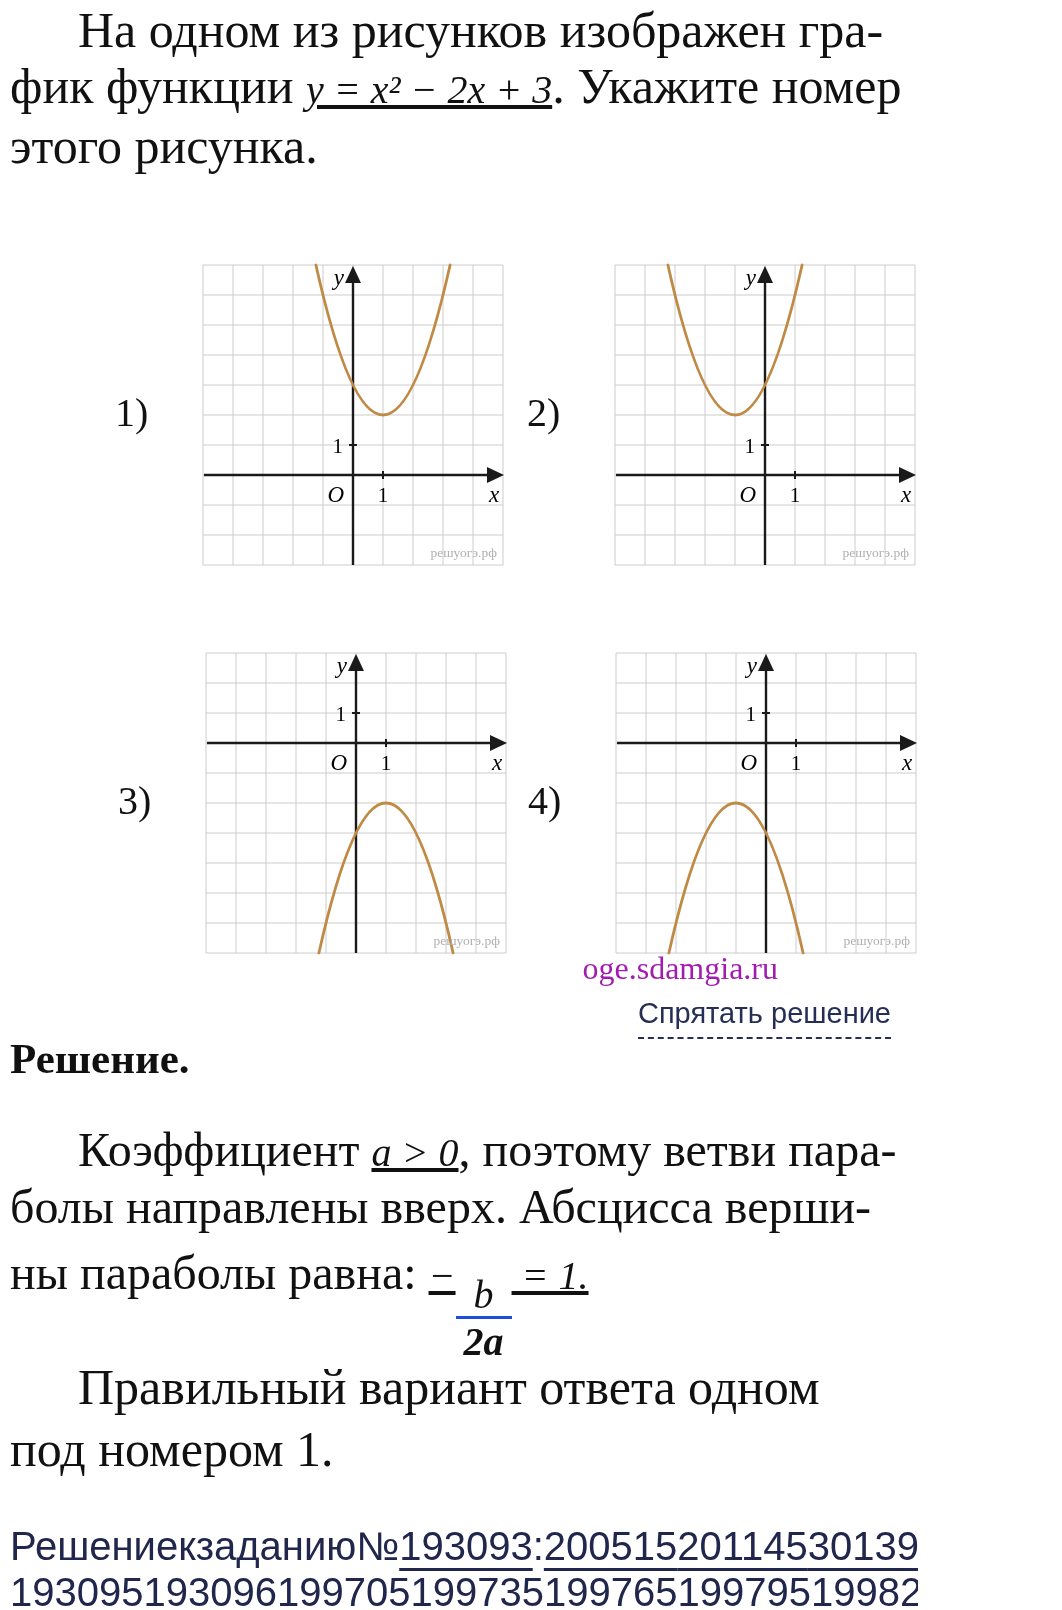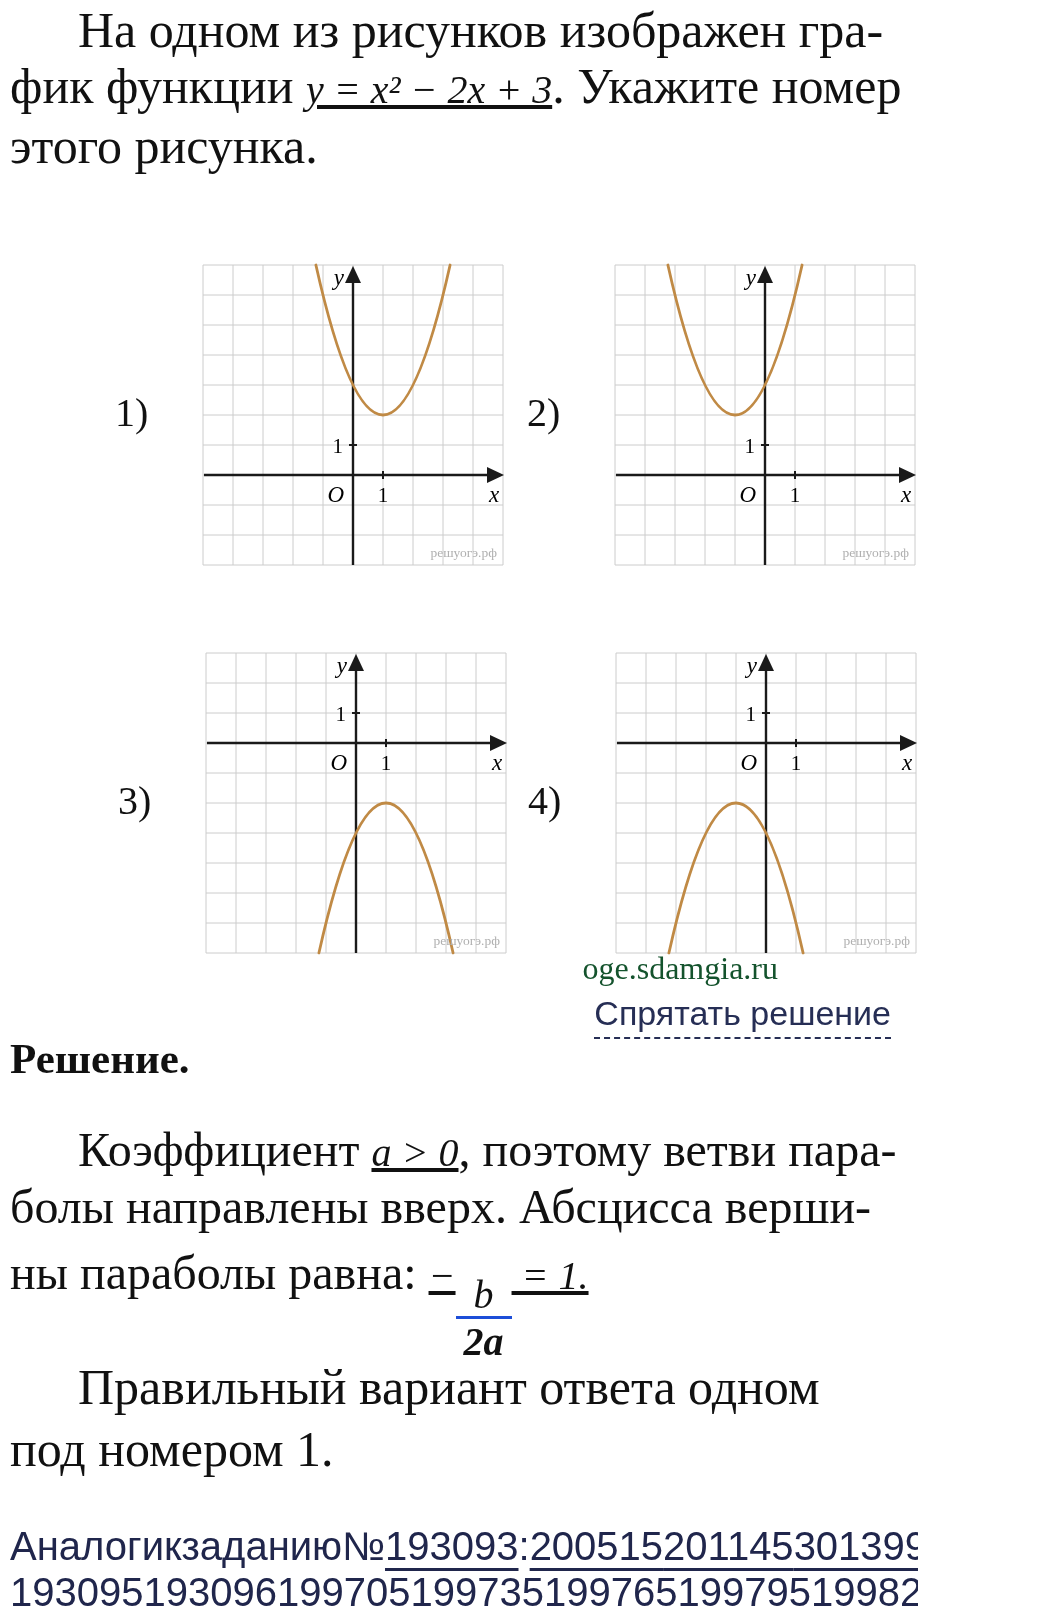--- a/index.html
+++ b/index.html
@@ -22,22 +22,22 @@
   .lifebuoy::after{content:"";position:absolute;inset:15px;border-radius:50%;background:#fff;
             border:2px solid #d6d6d6;box-sizing:border-box;}
 
   
   .graph-cell{position:absolute;width:300px;height:300px;}
   .graph-cell .panel-label{position:absolute;left:-88px;top:124px;font-size:40px;color:#111;}
   .g1{left:203px;top:265px}.g2{left:615px;top:265px}.g3{left:206px;top:653px}.g4{left:616px;top:653px}
   svg text{font-family:"Liberation Serif","DejaVu Serif",serif;}
 
   
-  #site-watermark{position:absolute;right:140px;top:950px;font-size:32px;color:#14532d;}
-  #hide-solution{position:absolute;right:27px;top:996px;font-size:34px;line-height:34px;
+  #site-watermark{position:absolute;right:140px;top:950px;font-size:32px;color:#a21caf;}
+  #hide-solution{position:absolute;right:27px;top:996px;font-size:29px;line-height:34px;
                  font-family:"Liberation Sans","DejaVu Sans",sans-serif;color:#262e55;
                  border-bottom:2px dashed #262e55;padding-bottom:7px;cursor:pointer;text-decoration:none;}
 
   
   #solution-heading{position:absolute;left:10px;top:1034px;font-size:43px;font-weight:bold;}
   #solution-body{position:absolute;left:10px;top:1094px;width:1046px;font-size:48px;line-height:54px;}
   #solution-body .indent{text-indent:68px;margin-top:29px;}
   #solution-line3{margin-top:12px;}
   .frac{display:inline-flex;flex-direction:column;align-items:center;vertical-align:-0.48em;
         font-style:italic;font-size:40px;line-height:1.02;font-family:"Liberation Serif",serif;}
@@ -158,21 +158,21 @@
         </span><span class="math-inline"> = 1.</span>
     </div>
   </div>
 
   <div id="answer">
     <div class="indent">Правильный вариант ответа одном</div>
     <div>под номером 1.</div>
   </div>
 
   <div id="analog-line1" class="analog-line">
-      <span>Аналоги</span>
+      <span>Решение</span>
       <span>к</span>
       <span>заданию</span>
       <span>№</span>
       <span><a>193093</a>:</span>
       <a>200515</a>
       <a>201145</a>
       <a>301399</a>
     </div>
   <div id="analog-line2" class="analog-line">
       <a>193095</a>

